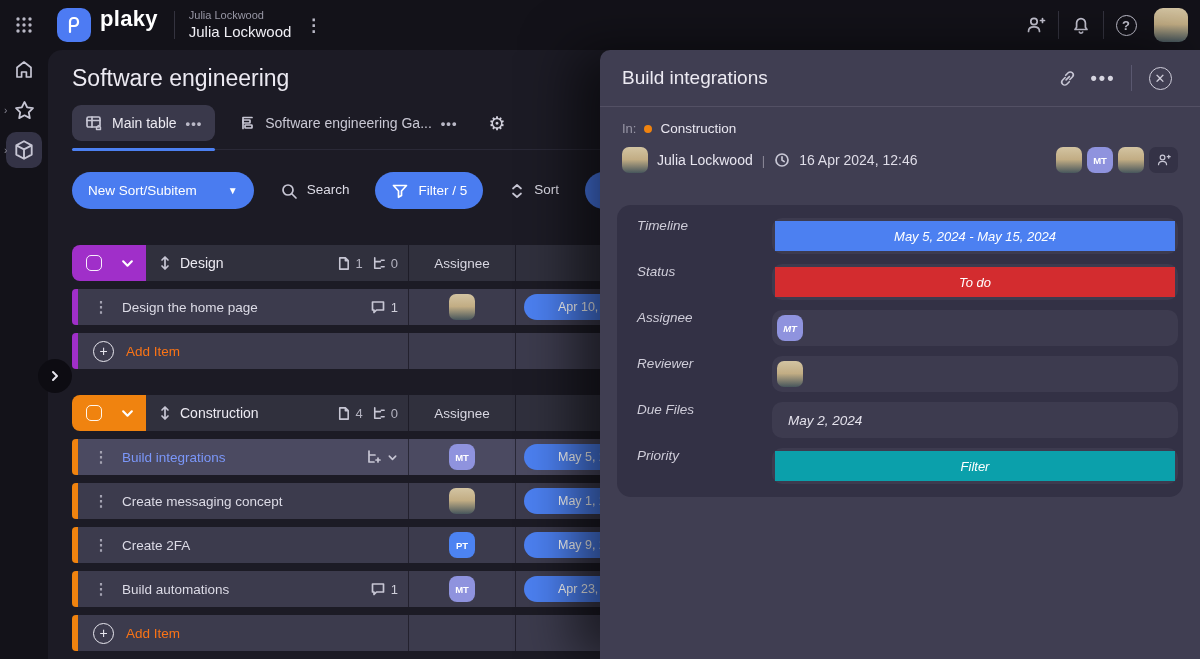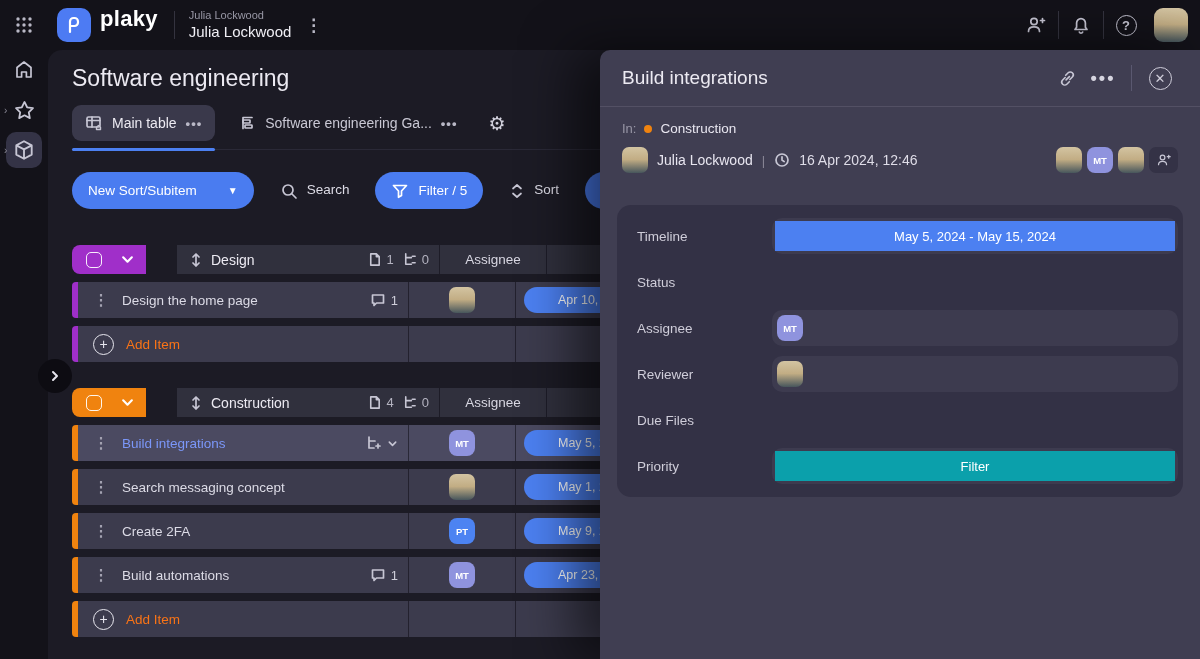--- a/index.html
+++ b/index.html
@@ -48,21 +48,21 @@
   
   .toolbar { display:flex; align-items:center; margin:22px 0 0 24px; gap:26px; }
   .blue-btn { display:flex; align-items:center; background:#4a7cf0; color:#fff; height:37px; border-radius:19px; font-size:13.5px; padding:0 16px; gap:9px; cursor:pointer; }
   .tool-plain { display:flex; align-items:flex-start; gap:9px; color:#dcdbe5; font-size:13.5px; cursor:pointer; }
   .caret { font-size:10px; margin-left:22px; }
 
   
   .table { margin:36px 0 0 24px; width:680px; }
   .tgap { height:8px; }
   .ggap { height:26px; }
-  .ghead { display:flex; height:29px;gap:31px; }
+  .ghead { display:flex; height:36px; }
   .gcheck { width:74px; border-radius:8px 0 0 8px; display:flex; align-items:center; justify-content:space-between; padding:0 12px 0 14px; cursor:pointer; }
   .checkbox { width:16px; height:16px; border:1.7px solid rgba(255,255,255,.92); border-radius:5px; }
   .ghead-body { flex:1; display:flex; background:#30303d; }
   .gh-item { width:262px; display:flex; align-items:center; gap:8px; padding:0 10px 0 12px; }
   .gname { font-size:14px; color:#eceaf2; margin-right:auto; }
   .gcount { font-size:13px; color:#b4b3c0; display:flex; align-items:center; gap:5px; }
   .col-assignee { width:108px; display:flex; align-items:center; justify-content:center; border-left:1px solid rgba(14,13,22,.55); border-right:1px solid rgba(14,13,22,.55); }
   .col-head-label { font-size:13.5px; color:#d8d7e2; }
   .col-timeline { flex:1; display:flex; align-items:center; }
 
@@ -102,21 +102,21 @@
   .member-cluster { margin-left:auto; display:flex; align-items:center; gap:5px; }
   .invite-sq { width:29px; height:26px; border-radius:7px; background:#343246; display:flex; align-items:center; justify-content:center; cursor:pointer; }
 
   .panel-tabs { display:flex; align-items:center; padding:8px 22px 0 22px; height:45px; border-bottom:1px solid #363449; }
   .ptab { font-size:14px; color:#d2d0dc; padding:0 16px; height:34px; display:flex; align-items:center; border-radius:9px; cursor:pointer; position:relative; margin-right:10px; }
   .ptab.active { background:#4c4a5e; color:#fff; }
   .ptab.active::after { content:""; position:absolute; left:0; right:0; bottom:-7px; height:3px; background:#4f82f4; border-radius:2px; }
   .sync-btn { margin-left:auto; cursor:pointer; }
 
   .fields-card { margin:20px 17px 0 17px; background:#333145; border-radius:14px; padding:13px 5px 13px 0; }
-  .frow { display:flex; align-items:center; height:36px; margin-bottom:10px; }
+  .frow { display:flex; align-items:flex-start; height:36px; margin-bottom:10px;font-style:italic; }
   .frow:last-child { margin-bottom:0; }
   .flabel { width:155px; padding-left:20px; font-size:13.5px; color:#cfcdd9; }
   .fbox { flex:1; height:36px; background:#3d3b4f; border-radius:10px; display:flex; align-items:center; padding:0 3px; }
   .fpill { flex:1; height:30px; border-radius:0; color:#fff; font-size:13px; display:flex; align-items:center; justify-content:center; }
   .ftext { font-size:13.5px; color:#e4e2ec; padding-left:13px; }
   .fbox .badge, .fbox .row-avatar { margin-left:2px; }
 </style>
 </head>
 <body>
 
@@ -385,21 +385,21 @@
           </div>
       </div>
     </div>
     <div class="tgap"></div>
 
     <div class="trow">
       <span class="rbar" style="background: rgb(240, 131, 15);"></span>
       <div class="rbody">
         <div class="cell-item">
           <span class="row-kebab">⋮</span>
-          <span class="rtitle">Search messaging concept</span>
+          <span class="rtitle">Create messaging concept</span>
         </div>
         <div class="col-assignee">
             <span class="row-avatar avatar"></span>
           </div>
         <div class="col-timeline">
             <span class="date-pill">May 1, 20</span>
           </div>
       </div>
     </div>
     <div class="tgap"></div>
@@ -509,35 +509,41 @@
 
   <div class="fields-card">
     <div class="frow">
       <span class="flabel">Timeline</span>
       <div class="fbox">
         <span class="fpill" style="background: rgb(76, 128, 241);">May 5, 2024 - May 15, 2024</span>
       </div>
     </div>
     <div class="frow">
       <span class="flabel">Status</span>
+      <div class="fbox">
+        <span class="fpill" style="background: rgb(211, 44, 47);">To do</span>
+      </div>
     </div>
     <div class="frow">
       <span class="flabel">Assignee</span>
       <div class="fbox">
         <span class="badge" style="background: rgb(143, 147, 222);">MT</span>
       </div>
     </div>
     <div class="frow">
       <span class="flabel">Reviewer</span>
       <div class="fbox">
         <span class="row-avatar avatar"></span>
       </div>
     </div>
     <div class="frow">
       <span class="flabel">Due Files</span>
+      <div class="fbox">
+        <span class="ftext">May 2, 2024</span>
+      </div>
     </div>
     <div class="frow">
       <span class="flabel">Priority</span>
       <div class="fbox">
         <span class="fpill" style="background: rgb(11, 160, 171);">Filter</span>
       </div>
     </div>
   </div>
 </aside>
 

